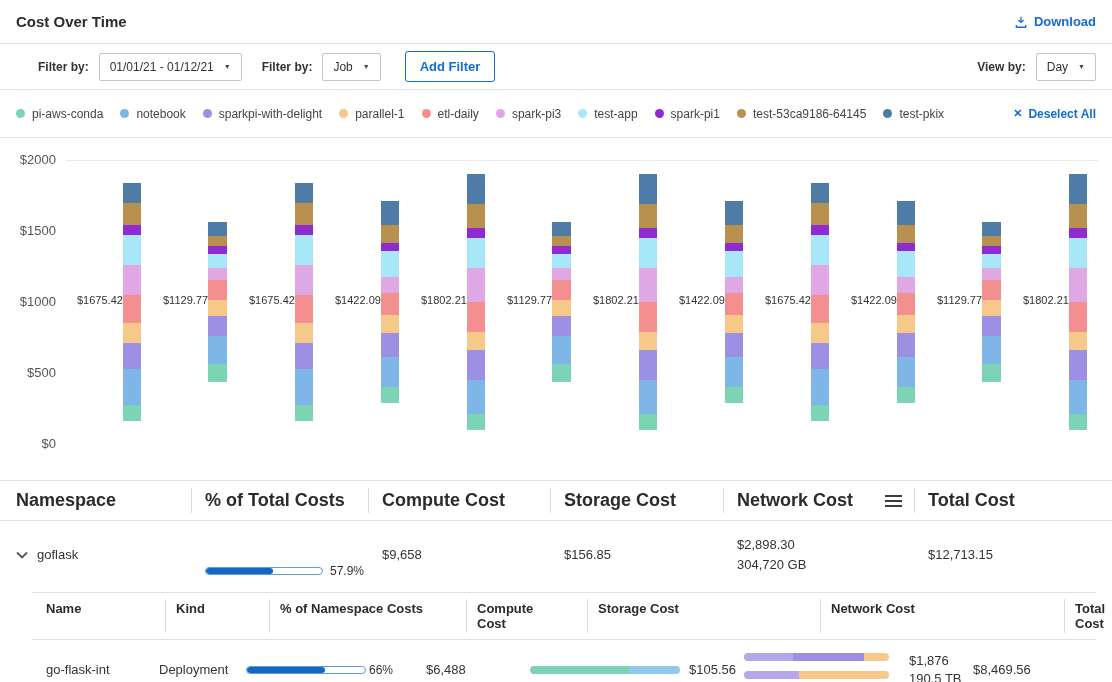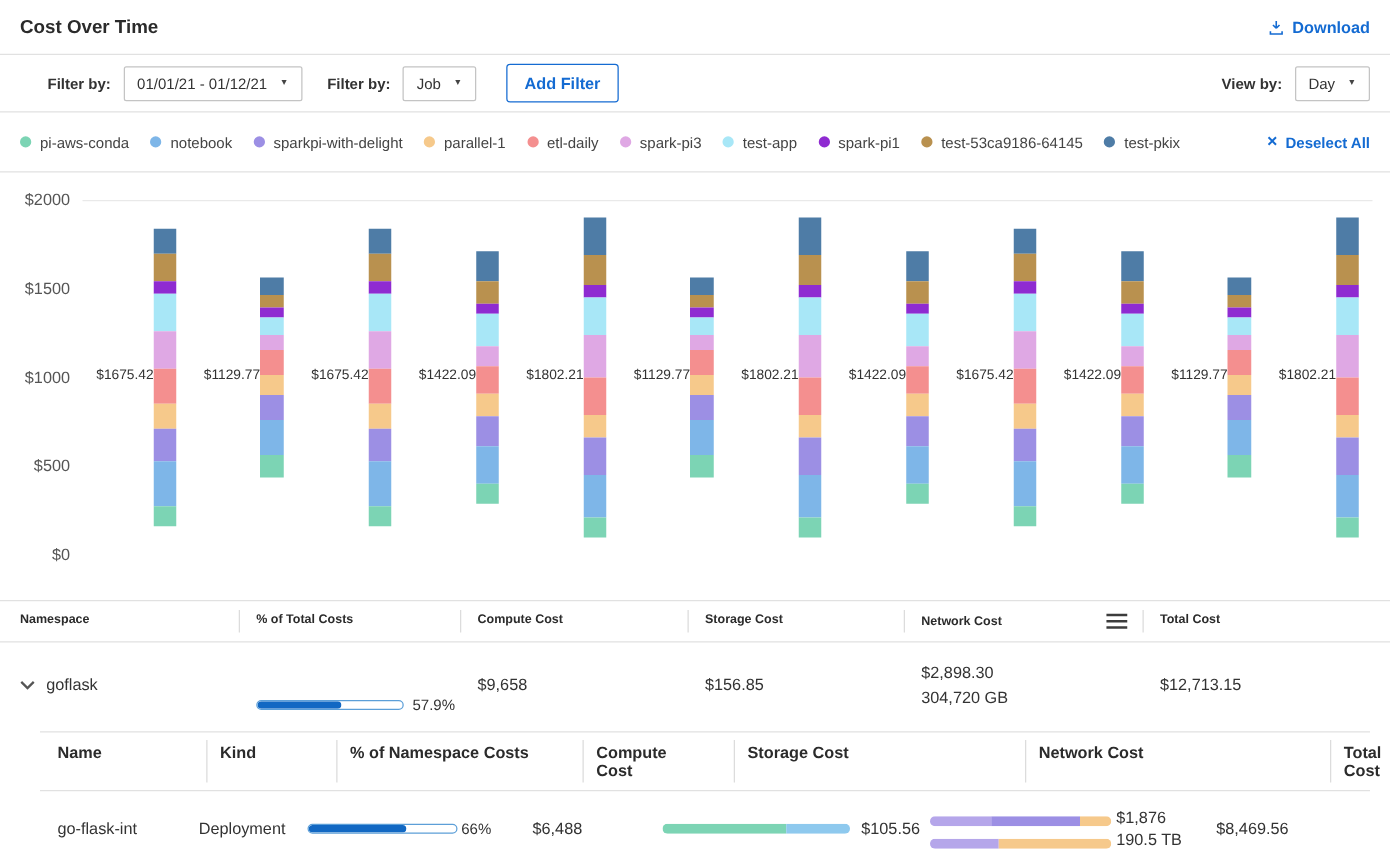--- a/index.html
+++ b/index.html
@@ -52,21 +52,21 @@
   .bar-seg { width: 100%; }
   .x-row { display: flex; padding-top: 8px; }
   .y-spacer { width: 52px; flex: 0 0 52px; }
   .x-labels { flex: 1; display: flex; justify-content: space-around; }
   .x-label { width: 64px; text-align: center; font-size: 11px; color: #555; }
 
   
   .cost-table { margin-top: 36px; border-top: 1px solid #e1e1e1; }
   .t-head { display: grid; grid-template-columns: 191px 177px 182px 173px 191px 1fr;
     border-bottom: 1px solid #e1e1e1; }
-  .t-head .t-cell { font-weight: 700; font-size: 10px; color: #2b2b2b; padding: 9px 14px;
+  .t-head .t-cell { font-weight: 700; font-size: 18px; color: #2b2b2b; padding: 9px 14px;
     position: relative; cursor: pointer; }
   .t-head .t-cell:first-child { padding-left: 16px; }
   .t-head .t-cell:not(:first-child)::before { content: ''; position: absolute; left: 0;
     top: 7px; bottom: 7px; width: 1px; background: #dcdcdc; }
   .th-network { display: flex; align-items: center; justify-content: space-between; }
   .hamburger { display: inline-flex; margin-right: -2px; cursor: pointer; }
 
   .t-row { display: grid; grid-template-columns: 191px 177px 182px 173px 191px 1fr;
     align-items: center; padding: 10px 0 12px 0; font-size: 13px; cursor: pointer; }
   .t-row .t-cell { padding: 0 14px; }
@@ -94,21 +94,21 @@
   .n-row .n-cell { padding: 0 11px; }
   .n-row .n-cell:first-child { padding-left: 14px; }
   .cell-ns-pct { display: flex; align-items: center; gap: 3px; }
   .cell-ns-pct .progress-track { width: 120px; }
   .mini-bar { height: 8px; border-radius: 4px; overflow: hidden; display: inline-flex;
     flex: 0 0 auto; }
   .mini-seg { height: 100%; display: block; }
   .cell-storage { display: flex; align-items: center; gap: 9px; }
   .storage-bar { width: 150px; }
   .net-bar { width: 145px; }
-  .net-line { display: flex; align-items: flex-end; gap: 4px; margin: 3px 0; padding-left: 9px; }
+  .net-line { display: flex; align-items: flex-start; gap: 20px; margin: 3px 0; padding-left: 9px; }
 </style>
 </head>
 <body>
 
 <div class="app-header">
   <div class="page-title">Cost Over Time</div>
   <div class="download-btn">
     <span style="display:inline-flex;">
       <svg width="14" height="14" viewBox="0 0 24 24">
           <path d="M12 3v10m0 0l-4.5-4.5M12 13l4.5-4.5" stroke="#146bd2" stroke-width="2.2" fill="none"></path>

